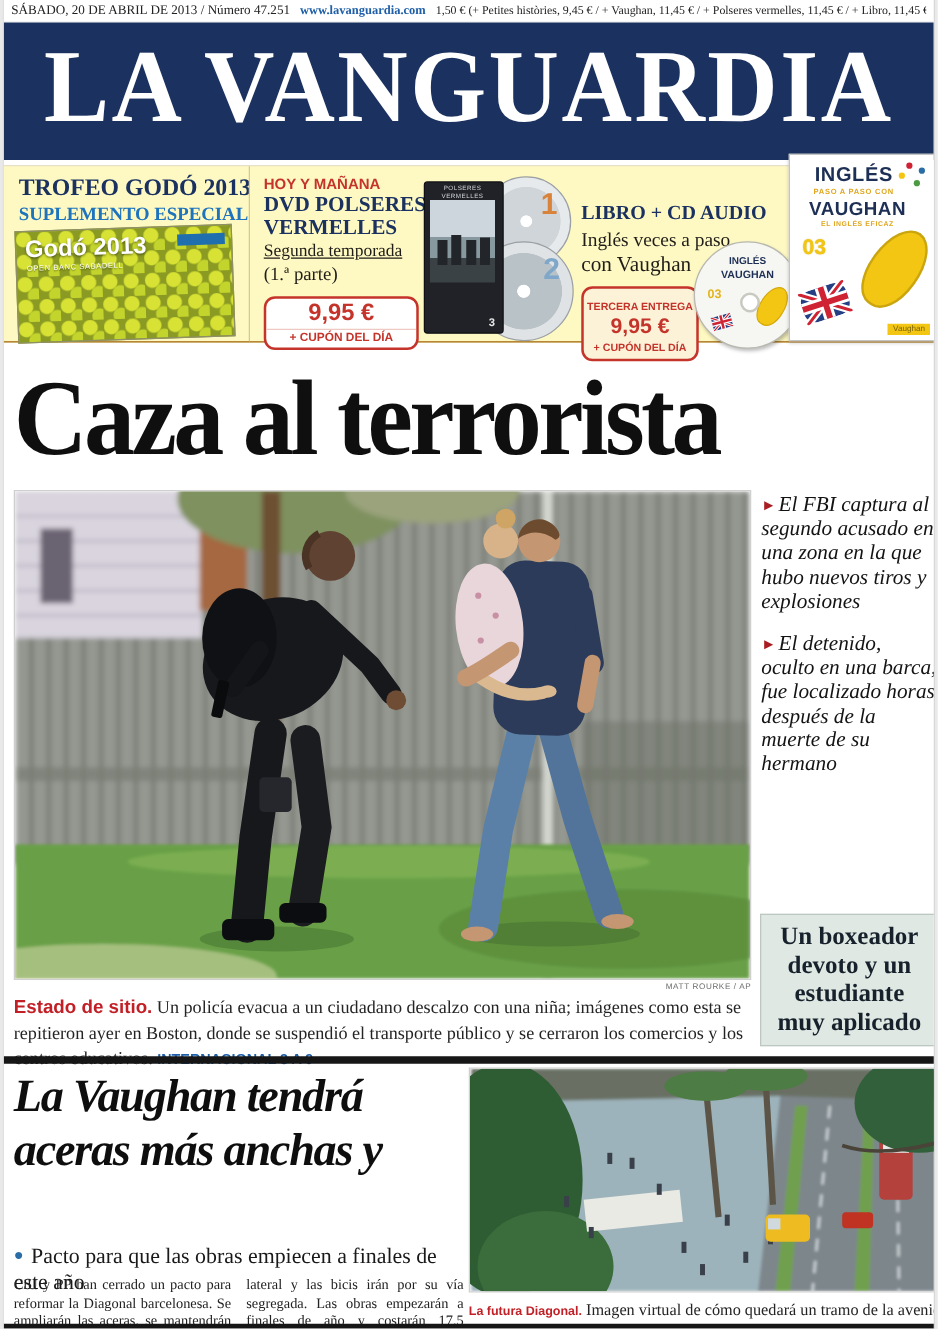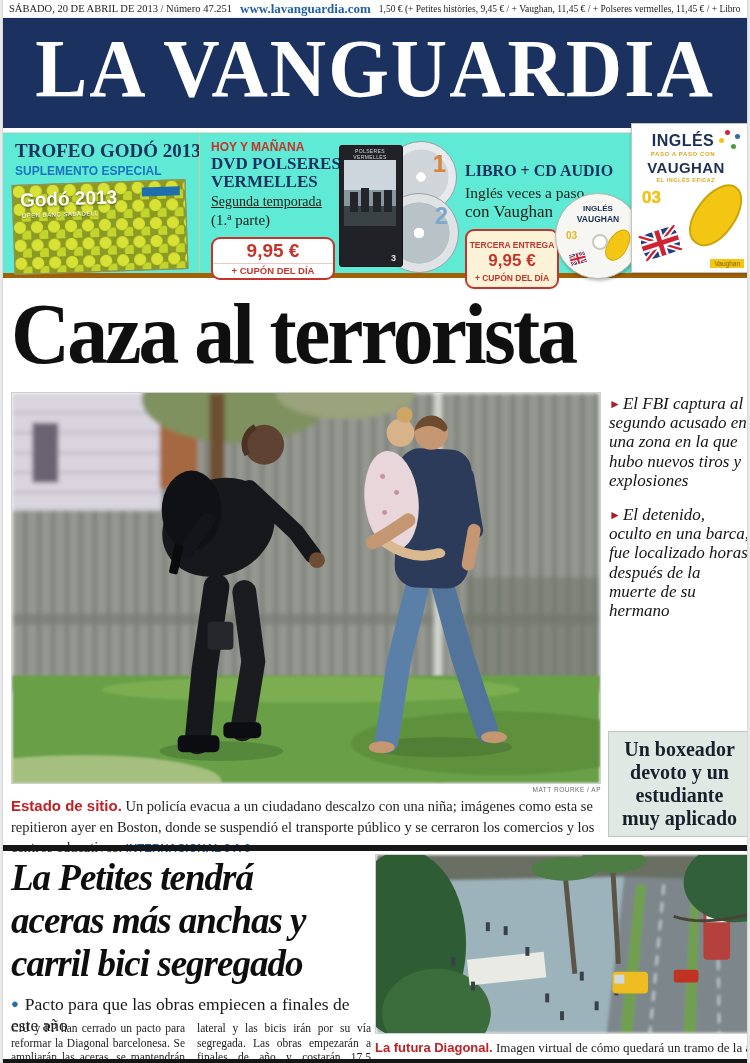--- a/index.html
+++ b/index.html
@@ -5,35 +5,35 @@
   html,body{margin:0;padding:0;background:#e9e9e9;}
   #page{position:relative;width:746px;height:1063px;margin:0 auto;background:#fff;
         overflow:hidden;font-family:"Liberation Serif",serif;color:#1a1a1a;
         border-left:1px solid #d8d8d8;border-right:1px solid #d8d8d8;box-sizing:border-box;}
   .abs{position:absolute;}
 
   
   .topbar{top:0;left:0;right:0;height:18px;display:flex;align-items:center;
           padding:0 6px;gap:8px;white-space:nowrap;border-bottom:1px solid #eee;box-sizing:border-box;}
   .tb-date{font-size:10.5px;color:#222;}
-  .tb-url{font-size:13px;font-weight:bold;color:#1f5fa8;text-decoration:none;}
+  .tb-url{font-size:10px;font-weight:bold;color:#1f5fa8;text-decoration:none;}
   .tb-prices{font-size:9.5px;color:#222;overflow:hidden;}
 
   
   .masthead{top:18px;left:0;right:0;height:110px;background:#1b3260;text-align:center;color:#fff;}
   .mast-title{font-size:78px;font-weight:bold;letter-spacing:2px;line-height:88px;
               padding-top:4px;transform:scaleY(1.06);transform-origin:top center;}
   .mast-founded{font-size:9.5px;letter-spacing:1.8px;margin-top:-2px;color:#f2f2f2;}
 
   
-  .promo{top:132px;left:0;right:0;height:140px;background:#5eead4;border-top:1px solid #e7e0c6;
-         border-bottom:5px solid #a16207;}
+  .promo{top:132px;left:0;right:0;height:140px;background:#fef9c3;border-top:1px solid #e7e0c6;
+         border-bottom:1px solid #a16207;}
   .promo .abs{position:absolute;}
   .godo-title{left:12px;top:7px;font-size:19px;font-weight:bold;color:#1b3260;}
-  .godo-sub{left:12px;top:31px;font-family:Liberation Sans, sans-serif;font-size:12px;font-weight:bold;color:#1d73bd;}
+  .godo-sub{left:12px;top:31px;font-family:Liberation Serif, serif;font-size:15px;font-weight:bold;color:#1d73bd;}
   .godo-cover{left:10px;top:49px;width:172px;height:88px;transform:rotate(-2deg);
               background-color:#8a9a22;
               background-image:radial-gradient(circle at 6px 6px,#d7e234 0 5.5px,rgba(0,0,0,0) 6.5px),
                                radial-gradient(circle at 14px 15px,#c3d42c 0 5.5px,rgba(0,0,0,0) 6.5px);
               background-size:17px 18px;border:1px solid #8f8f6a;overflow:hidden;}
   .cover-title{position:absolute;left:7px;top:4px;font-family:"Liberation Sans",sans-serif;
                font-weight:bold;font-size:19px;color:#fff;text-shadow:0 1px 2px rgba(0,0,0,.45);}
   .cover-sub{position:absolute;left:8px;top:27px;font-family:"Liberation Sans",sans-serif;
              font-size:6px;color:#fff;letter-spacing:.5px;text-shadow:0 1px 1px rgba(0,0,0,.4);}
   .cover-tag{position:absolute;right:5px;top:6px;width:38px;height:9px;background:#1f6fae;}
@@ -135,21 +135,21 @@
   
   .dg-headline{top:857px;left:8px;width:368px;font-style:italic;font-weight:bold;font-size:37px;
                line-height:1.16;letter-spacing:-1px;color:#0e0e0e;}
   .dg-subhead{top:994px;left:8px;width:368px;font-size:17.5px;color:#191919;}
   .dot{color:#2a6ca5;font-size:13px;margin-right:6px;position:relative;top:-2px;}
   .dg-cols{top:1021px;left:8px;width:360px;display:flex;gap:12px;font-size:11.5px;line-height:1.28;
            text-align:justify;color:#222;}
   .dg-col{width:174px;}
   .photo-diag{top:854px;left:372px;width:376px;height:180px;overflow:hidden;border:1px solid #cfcfcf;box-sizing:border-box;}
   .dg-caption{top:1040px;left:372px;width:378px;font-size:13px;color:#242424;white-space:nowrap;overflow:hidden;}
-  .dg-cap-lead{color:#c22026;font-weight:bold;font-family:"Liberation Sans",sans-serif;font-size:13px;}
+  .dg-cap-lead{color:#c22026;font-weight:bold;font-family:"Liberation Sans",sans-serif;font-size:10px;}
   .bar-bottom{top:1059px;left:0;width:750px;height:4px;background:#161616;}
 </style>
 </head>
 <body>
 
 <div id="page">
 
   <div class="abs topbar">
     <span class="tb-date">SÁBADO, 20 DE ABRIL DE 2013 / Número 47.251</span>
     <a class="tb-url" href="#">www.lavanguardia.com</a>
@@ -346,23 +346,22 @@
     <div class="bullet">
       <span class="arrow">►</span><span>El detenido, oculto en una barca, fue localizado horas después de la muerte de su hermano</span>
     </div>
   </div>
 
   <div class="abs sidebox">Un boxeador devoto y un estudiante muy aplicado</div>
 
   <div class="abs bar-black"></div>
 
   <div class="abs dg-headline">
-    <div>La Petites tendrá</div>
+    <div>La Vaughan tendrá</div>
     <div>aceras más anchas y</div>
-    <div>carril bici segregado</div>
   </div>
 
   <div class="abs dg-subhead">
     <span class="dot">●</span><span>Pacto para que las obras empiecen a finales de este año</span>
   </div>
 
   <div class="abs dg-cols">
     <div class="dg-col">CiU y PP han cerrado un pacto para reformar la Diagonal barcelonesa. Se ampliarán las aceras, se mantendrán los carriles centrales, se perderá uno en cada</div>
     <div class="dg-col">
       <span>lateral y las bicis irán por su vía segregada. Las obras empezarán a finales de año y costarán 17,5 millones, cuatro veces menos que en planes anteriores. </span>

